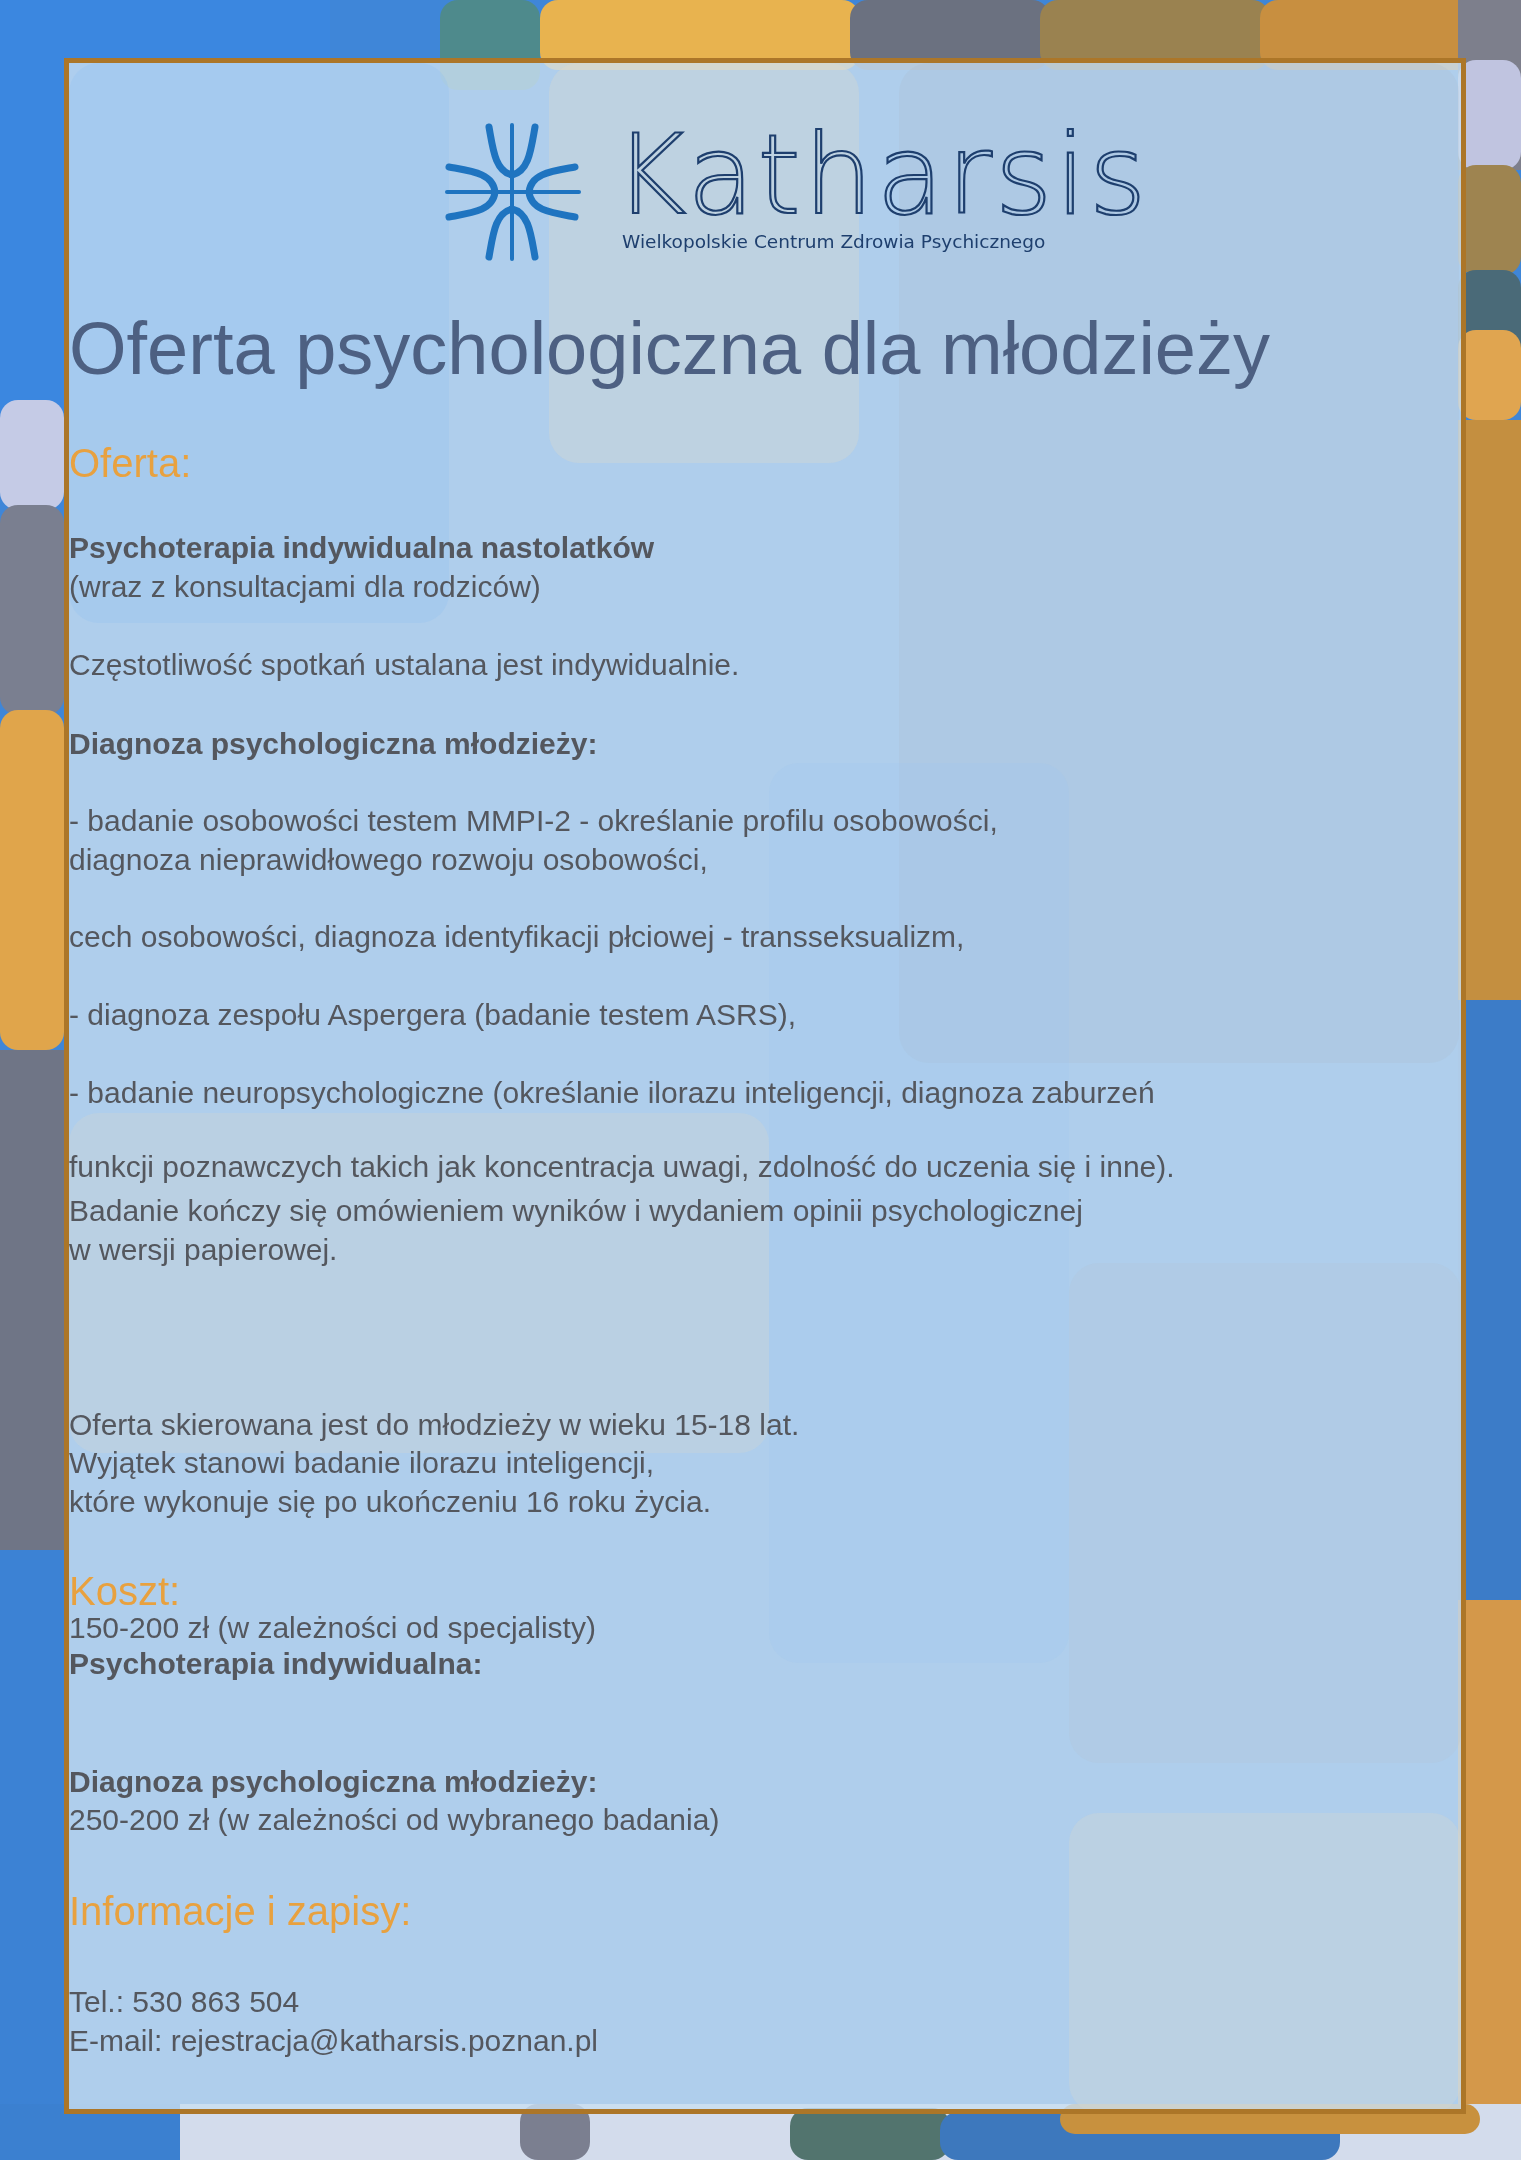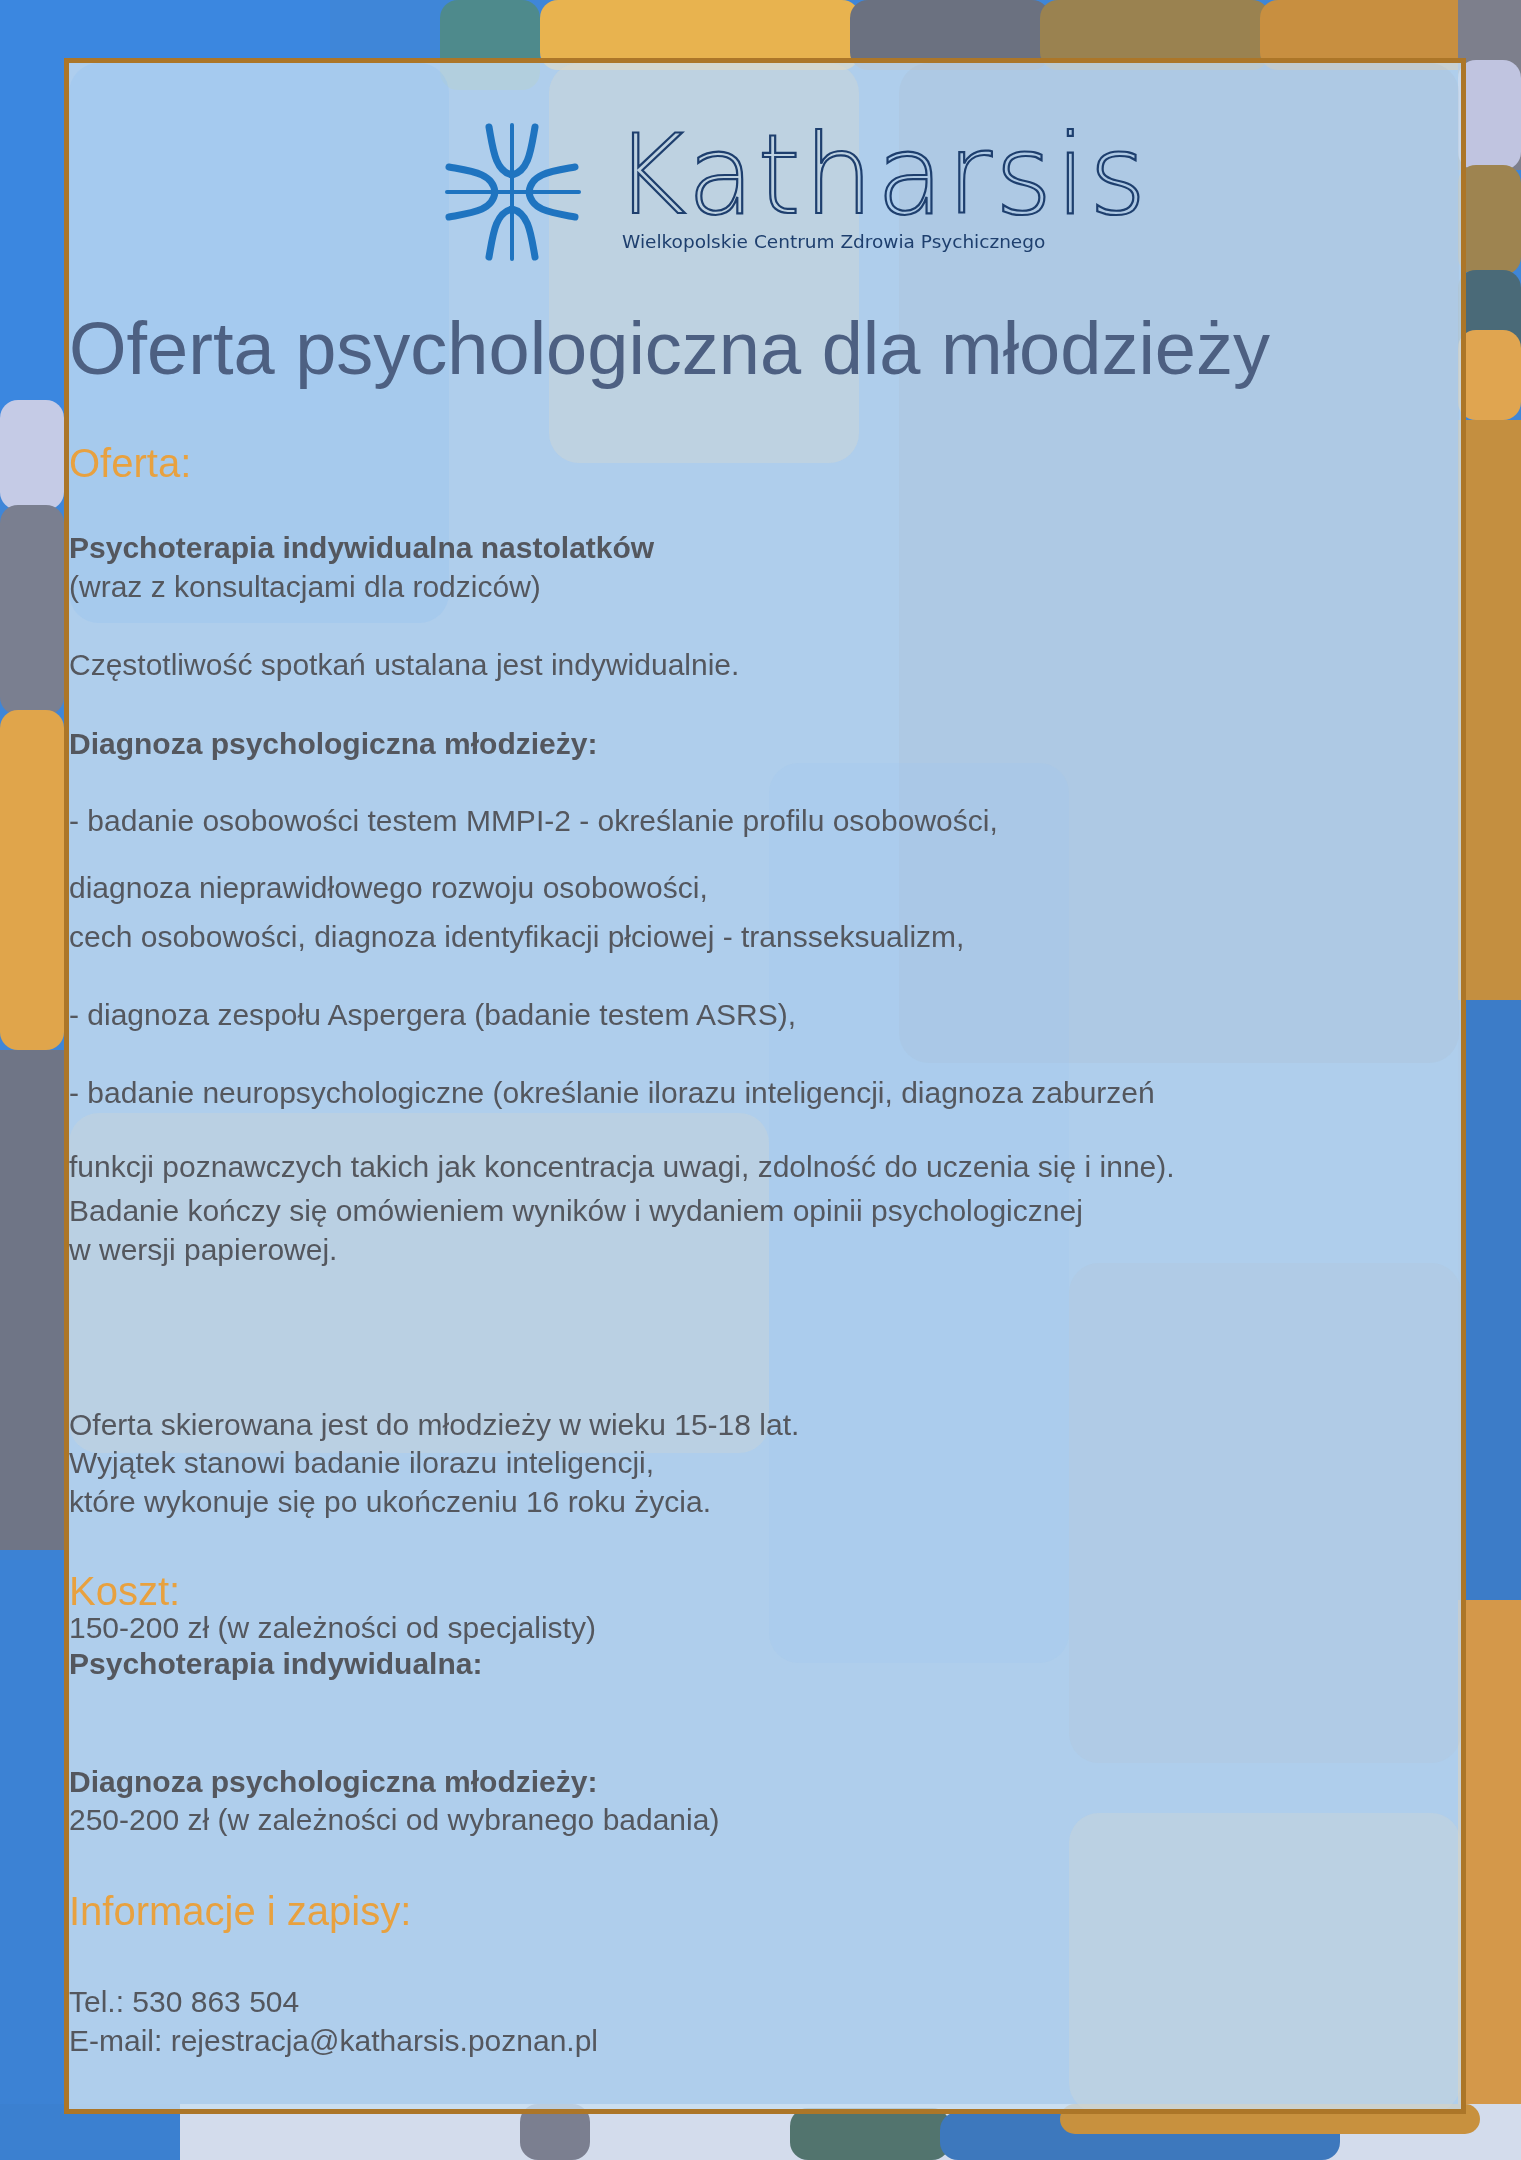--- a/index.html
+++ b/index.html
@@ -88,21 +88,21 @@
   </svg>
 
   <div class="line title" style="top:243px">Oferta psychologiczna dla młodzieży</div>
 
   <div class="line heading" style="top:376px">Oferta:</div>
   <div class="line bold" style="top:466px">Psychoterapia indywidualna nastolatków</div>
   <div class="line" style="top:505px">(wraz z konsultacjami dla rodziców)</div>
   <div class="line" style="top:583px">Częstotliwość spotkań ustalana jest indywidualnie.</div>
   <div class="line bold" style="top:662px">Diagnoza psychologiczna młodzieży:</div>
   <div class="line" style="top:739px">- badanie osobowości testem MMPI-2 - określanie profilu osobowości,</div>
-  <div class="line" style="top:806px">diagnoza nieprawidłowego rozwoju osobowości,</div>
+  <div class="line" style="top:778px">diagnoza nieprawidłowego rozwoju osobowości,</div>
   <div class="line" style="top:855px">cech osobowości, diagnoza identyfikacji płciowej - transseksualizm,</div>
   <div class="line" style="top:933px">- diagnoza zespołu Aspergera (badanie testem ASRS),</div>
   <div class="line" style="top:1011px">- badanie neuropsychologiczne (określanie ilorazu inteligencji, diagnoza zaburzeń</div>
   <div class="line" style="top:1085px">funkcji poznawczych takich jak koncentracja uwagi, zdolność do uczenia się i inne).</div>
   <div class="line" style="top:1129px">Badanie kończy się omówieniem wyników i wydaniem opinii psychologicznej</div>
   <div class="line" style="top:1168px">w wersji papierowej.</div>
 
   <div class="line" style="top:1343px">Oferta skierowana jest do młodzieży w wieku 15-18 lat.</div>
   <div class="line" style="top:1381px">Wyjątek stanowi badanie ilorazu inteligencji,</div>
   <div class="line" style="top:1420px">które wykonuje się po ukończeniu 16 roku życia.</div>

